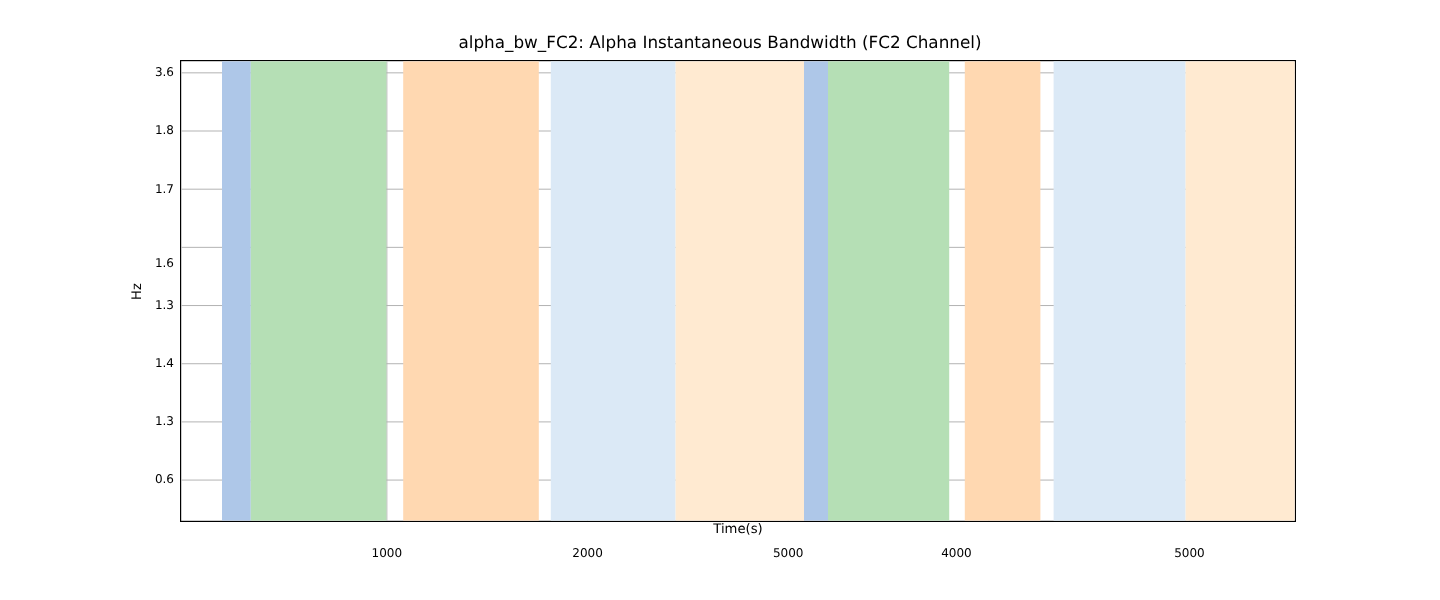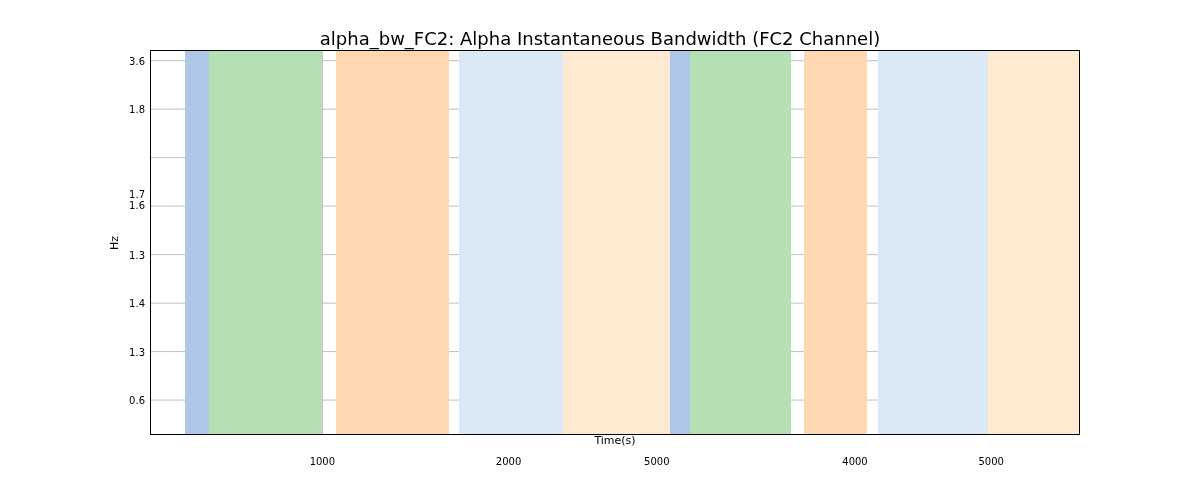--- a/index.html
+++ b/index.html
@@ -15,21 +15,21 @@
   .figure {
     position: relative;
     width: 1200px;
     height: 500px;
   }
   .title {
     position: absolute;
     width: 100%;
     top: 28px;
     text-align: center;
-    font-size: 18px;
+    font-size: 14px;
   }
   .axes {
     position: absolute;
     left: 150px;
     top: 50px;
     width: 930px;
     height: 385px;
     border: 1px solid #000000;
     box-sizing: border-box;
   }
@@ -118,29 +118,29 @@
           <line x1="840.2162162162161" x2="840.2162162162161" y1="0" y2="383"></line>
         </svg>
       
     </div>
 
     <div id="yticks">
         <div class="yticklabel" style="top: 349.063px;">0.6</div>
         <div class="yticklabel" style="top: 300.582px;">1.3</div>
         <div class="yticklabel" style="top: 252.101px;">1.4</div>
         <div class="yticklabel" style="top: 203.62px;">1.3</div>
-        <div class="yticklabel" style="top: 154px; text-align: right;">1.6</div>
-        <div class="yticklabel" style="top: 106.658px; margin-top: 36px;">1.7</div>
+        <div class="yticklabel" style="top: 169px; text-align: right;">1.6</div>
+        <div class="yticklabel" style="top: 106.658px;">1.7</div>
         <div class="yticklabel" style="top: 58.1772px;">1.8</div>
         <div class="yticklabel" style="top: 9.6962px;">3.6</div>
       </div>
     <div id="xticks">
         <div class="xticklabel" style="left: 171.387px;">1000</div>
-        <div class="xticklabel" style="left: 338.595px; margin-left: 19px;">2000</div>
+        <div class="xticklabel" style="left: 338.595px;">2000</div>
         <div class="xticklabel" style="left: 505.802px;">5000</div>
-        <div class="xticklabel" style="left: 704px;">4000</div>
+        <div class="xticklabel" style="left: 646px;">4000</div>
         <div class="xticklabel" style="left: 840.216px;">5000</div>
       </div>
 
     <div class="xlabel">Time(s)</div>
     <div class="ylabel">Hz</div>
   </div>
 </div>
 
 </body></html>

